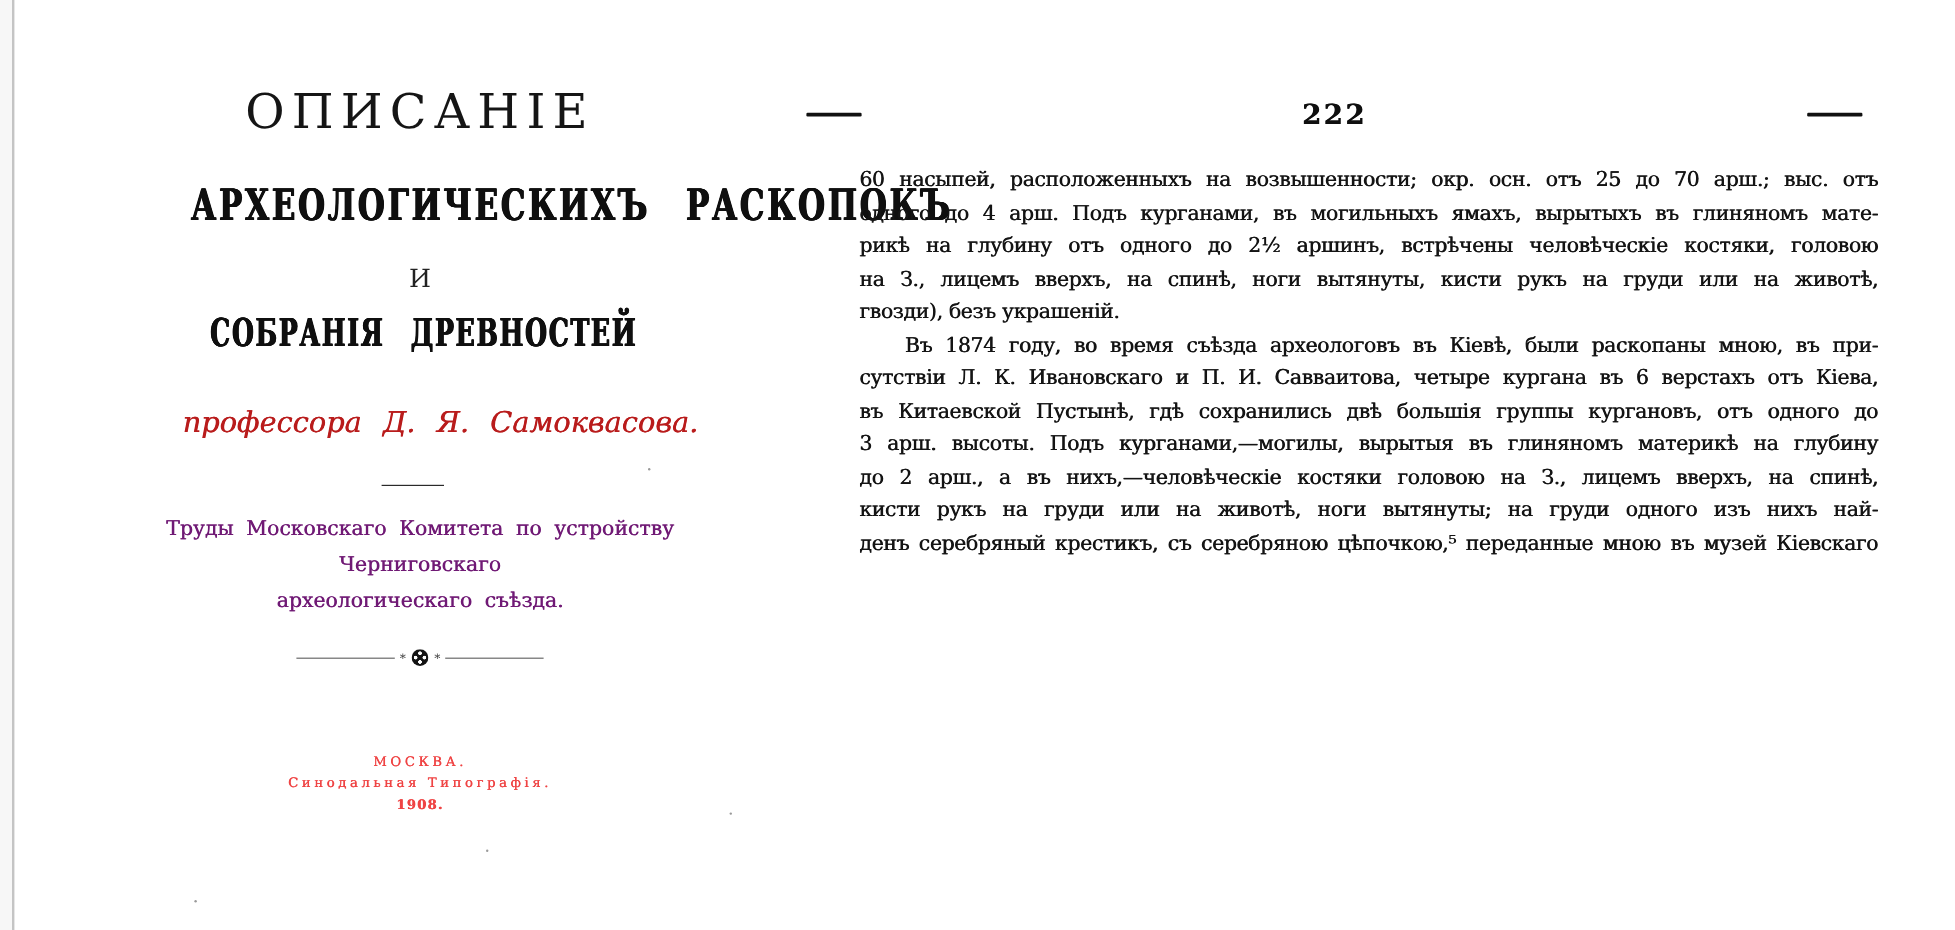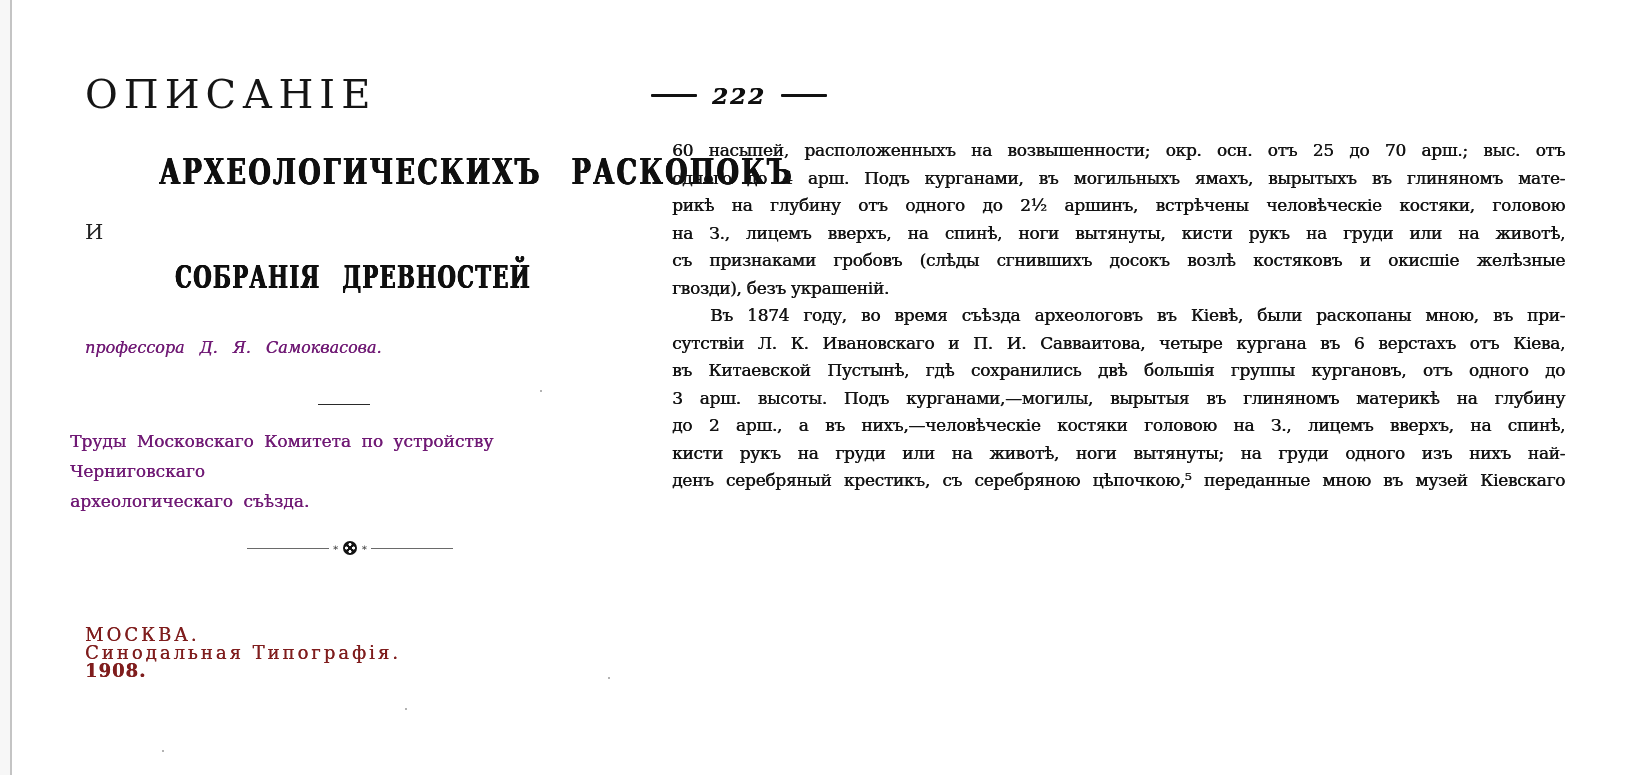--- a/index.html
+++ b/index.html
@@ -6,21 +6,21 @@
   body{
     width:1629px;height:775px;position:relative;overflow:hidden;
     background:#ffffff;color:#1a1a1a;
     font-family:"DejaVu Serif", serif;
   }
   
   .scan-strip{position:absolute;left:0;top:0;width:10px;height:775px;background:#f7f7f7;}
   .scan-edge-line{position:absolute;left:10px;top:0;width:2px;height:775px;background:#c4c4c4;}
 
   
-  .left-page{position:absolute;left:85px;top:0;width:530px;height:775px;}
+  .left-page{position:absolute;left:85px;top:0;width:530px;height:775px;text-align:center;}
   .main-title{
     position:absolute;left:0;top:74px;width:100%;
     font-size:40px;line-height:1;letter-spacing:6px;white-space:nowrap;
     color:#151515;
   }
   .slab{
     font-weight:bold;white-space:nowrap;color:#0f0f0f;
     text-shadow:0.6px 0 0 currentColor,-0.6px 0 0 currentColor,0 0.4px 0 currentColor;
   }
   .subtitle1{
@@ -31,23 +31,23 @@
   .conjunction{
     position:absolute;left:0;top:222px;width:100%;
     font-size:21px;line-height:1;color:#222;
   }
   .subtitle2{
     position:absolute;left:0;top:261px;width:100%;
     font-size:32px;line-height:1;letter-spacing:2px;word-spacing:20px;
     transform:scaleX(0.66);transform-origin:50% 50%;
   }
   .author-line{
-    position:absolute;left:0;top:338px;width:100%;
-    font-style:italic;font-size:16px;line-height:1.2;word-spacing:10px;
-    color:#701a75;text-shadow:0.3px 0 0 currentColor;
+    position:absolute;left:17px;top:338px;width:100%;
+    font-style:italic;font-size:24px;line-height:1.2;word-spacing:10px;
+    color:#b91c1c;text-shadow:0.3px 0 0 currentColor;
   }
   .small-rule{
     position:absolute;left:50%;top:404px;width:52px;margin-left:-32px;
     border-top:1.6px solid #2a2a2a;
   }
   .committee{
     position:absolute;left:-15px;top:426px;width:560px;
     font-size:17px;line-height:30px;word-spacing:5px;color:#701a75;
     text-shadow:0.4px 0 0 currentColor;
   }
@@ -61,44 +61,44 @@
     display:inline-block;width:14px;height:14px;border-radius:50%;margin:0 1px;
     background:
       radial-gradient(circle at 50% 24%, #ffffff 1.3px, rgba(255,255,255,0) 1.8px),
       radial-gradient(circle at 50% 76%, #ffffff 1.3px, rgba(255,255,255,0) 1.8px),
       radial-gradient(circle at 24% 50%, #ffffff 1.3px, rgba(255,255,255,0) 1.8px),
       radial-gradient(circle at 76% 50%, #ffffff 1.3px, rgba(255,255,255,0) 1.8px),
       #141414;
   }
   .imprint{
     position:absolute;left:0;top:626px;width:100%;
-    font-size:18px;line-height:18px;color:#7f1d1d;
+    font-size:11px;line-height:18px;color:#ef4444;
     text-shadow:0.3px 0 0 currentColor;
   }
   .imprint .spaced{letter-spacing:3px;}
   .imprint .year{letter-spacing:1px;font-weight:bold;}
 
   
   .page-number-row{
-    position:absolute;left:651px;top:84px;width:880px;
-    display:flex;align-items:center;justify-content:flex-start;font-style:italic;
+    position:absolute;left:672px;top:84px;width:880px;
+    display:flex;align-items:center;justify-content:space-between;
   }
   .pn-dash{display:inline-block;width:46px;height:3px;background:#111;border-radius:1px;}
   .pn-number{
     font-size:23px;font-weight:bold;letter-spacing:2px;margin:0 15px;color:#0f0f0f;
     text-shadow:0.4px 0 0 currentColor;line-height:1;
   }
   .body-text{
     position:absolute;left:672px;top:137px;width:893px;
     font-size:17px;letter-spacing:-0.3px;color:#141414;
     text-shadow:0.45px 0 0 currentColor;
   }
   .text-line{
     height:27.5px;line-height:27.5px;white-space:normal;
-    text-align:justify;text-align-last:justify;
+    text-align:justify;text-align-last:justify;margin-left:44px;
   }
   .text-line.para-last{text-align-last:left;}
   .text-line.indent{text-indent:38px;}
 
   
   .speck{position:absolute;width:2px;height:2px;border-radius:50%;background:#9a9a9a;}
 </style>
 </head>
 <body>
 
@@ -134,21 +134,20 @@
   <span class="pn-dash"></span>
   <span class="pn-number">222</span>
   <span class="pn-dash"></span>
 </div>
 
 <div class="body-text">
     <div class="text-line">60 насыпей, расположенныхъ на возвышенности; окр. осн. отъ 25 до 70 арш.; выс. отъ</div>
     <div class="text-line">одного до 4 арш. Подъ курганами, въ могильныхъ ямахъ, вырытыхъ въ глиняномъ мате-</div>
     <div class="text-line">рикѣ на глубину отъ одного до 2½ аршинъ, встрѣчены человѣческіе костяки, головою</div>
     <div class="text-line">на З., лицемъ вверхъ, на спинѣ, ноги вытянуты, кисти рукъ на груди или на животѣ,</div>
-    <div class="text-line">съ признаками гробовъ (слѣды сгнившихъ досокъ возлѣ костяковъ и окисшіе желѣзные</div>
     <div class="text-line para-last">гвозди), безъ украшеній.</div>
     <div class="text-line indent">Въ 1874 году, во время съѣзда археологовъ въ Кіевѣ, были раскопаны мною, въ при-</div>
     <div class="text-line">сутствіи Л. К. Ивановскаго и П. И. Савваитова, четыре кургана въ 6 верстахъ отъ Кіева,</div>
     <div class="text-line">въ Китаевской Пустынѣ, гдѣ сохранились двѣ большія группы кургановъ, отъ одного до</div>
     <div class="text-line">3 арш. высоты. Подъ курганами,—могилы, вырытыя въ глиняномъ материкѣ на глубину</div>
     <div class="text-line">до 2 арш., а въ нихъ,—человѣческіе костяки головою на З., лицемъ вверхъ, на спинѣ,</div>
     <div class="text-line">кисти рукъ на груди или на животѣ, ноги вытянуты; на груди одного изъ нихъ най-</div>
     <div class="text-line">денъ серебряный крестикъ, съ серебряною цѣпочкою,⁵ переданные мною въ музей Кіевскаго</div>
   </div>
 

